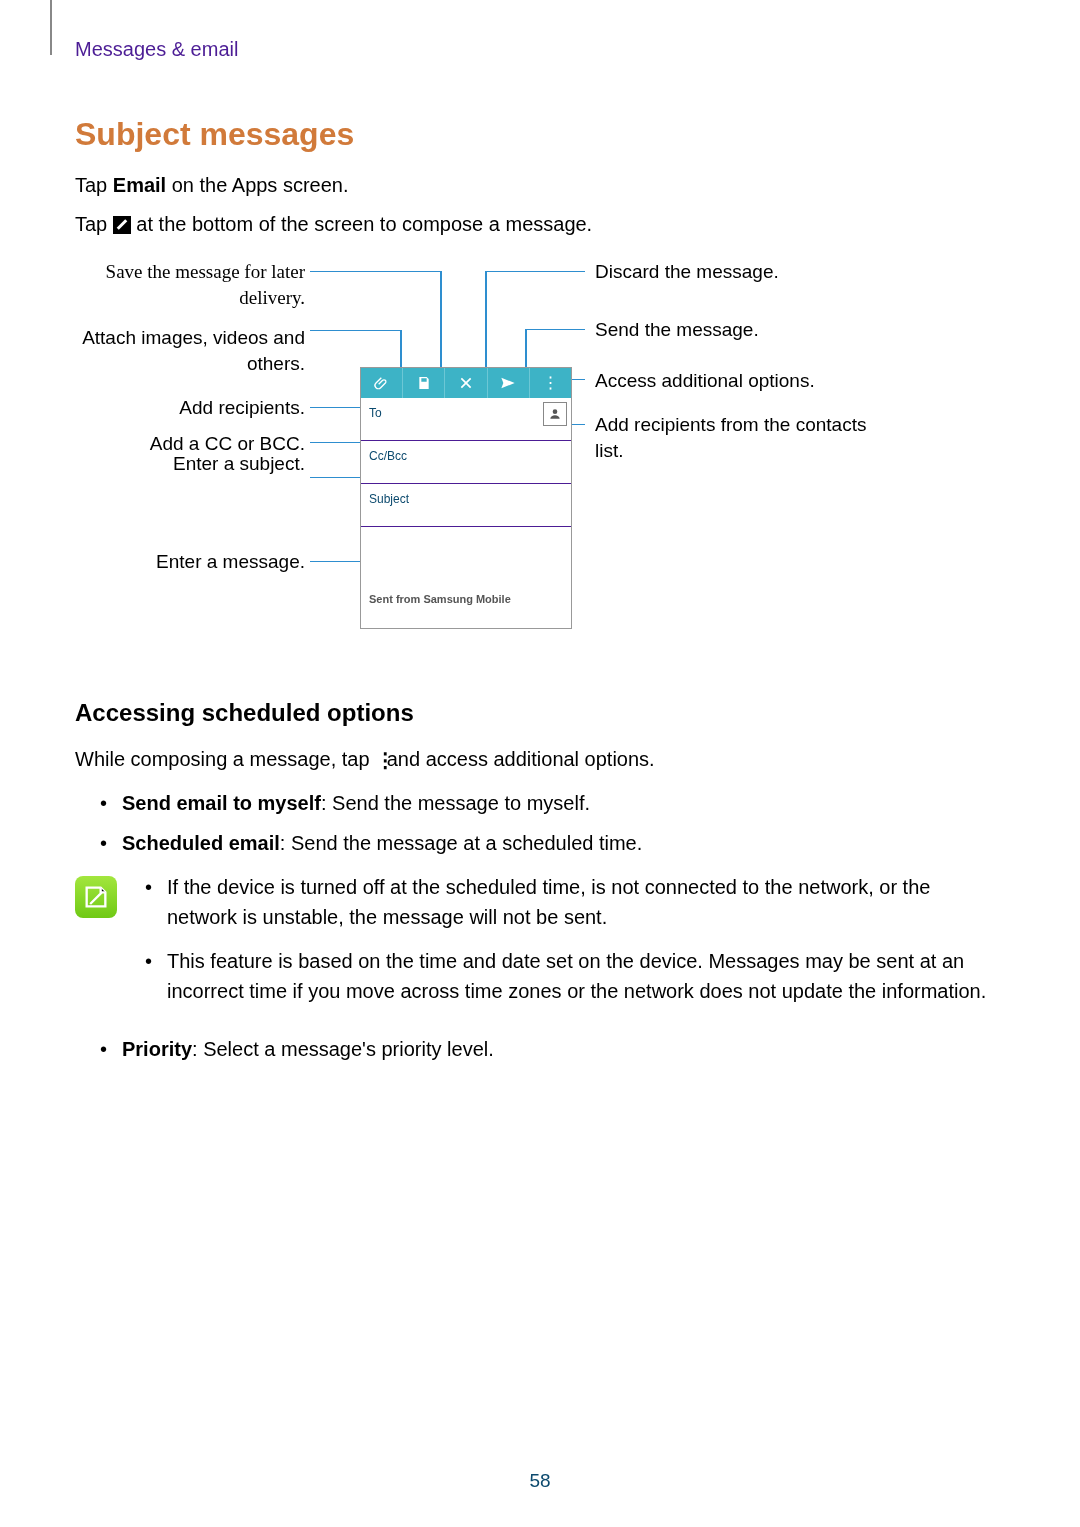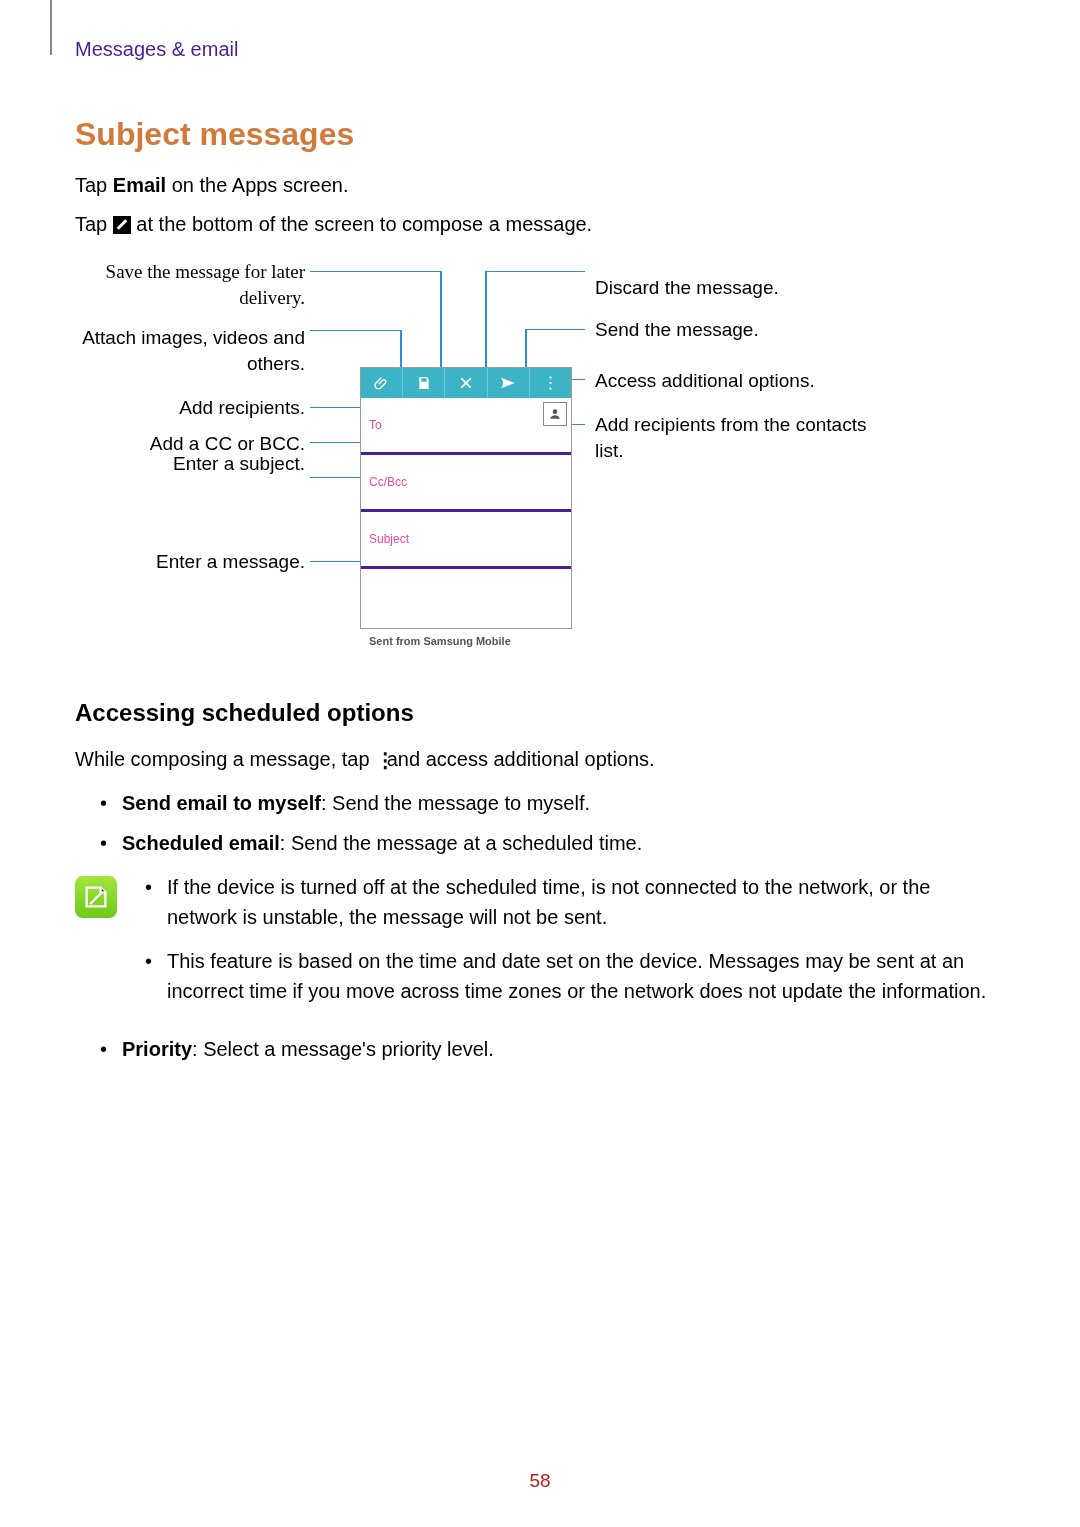--- a/index.html
+++ b/index.html
@@ -117,24 +117,24 @@
     border-right: 1px solid #6cc7d5;
     display: flex;
     align-items: center;
     justify-content: center;
   }
   .toolbar .tb:last-child { border-right: none; }
   .tb svg { width: 16px; height: 16px; }
   .tb .dots3 { color:#fff; font-size:16px; line-height:1; }
   .field {
     height: 30px;
-    border-bottom: 3px solid #4c1d95;
+    border-bottom: 1px solid #4c1d95;
     font-size: 12px;
-    color: #ec4899;
-    padding: 20px 8px 4px 8px;
+    color: #0c4a6e;
+    padding: 8px 8px 4px 8px;
     position: relative;
   }
   .contact-chip {
     position: absolute;
     right: 4px;
     top: 4px;
     width: 22px;
     height: 22px;
     border: 1px solid #888;
     background: #fff;
@@ -210,21 +210,21 @@
     left: 0;
     top: 0;
   }
   .page-num {
     position: absolute;
     bottom: 35px;
     width: 100%;
     text-align: center;
     font-size: 19px;
     left: 0;
-    color: #b91c1c;
+    color: #0c4a6e;
   }
 </style>
 </head>
 <body>
 
 <div class="page">
   <div class="side-rule"></div>
   <div class="header-text">Messages &amp; email</div>
 
   <h2 class="section">Subject messages</h2>
@@ -238,21 +238,21 @@
 
   <div class="diagram-wrap">
 
     <div class="label left" style="right:700px; top:0; width:230px;font-family:Liberation Serif, serif;">Save the message for later delivery.</div>
     <div class="label left" style="right:700px; top:66px; width:230px;">Attach images, videos and others.</div>
     <div class="label left" style="right:700px; top:136px; width:230px;">Add recipients.</div>
     <div class="label left" style="right:700px; top:172px; width:230px;">Add a CC or BCC.</div>
     <div class="label left" style="right:700px; top:192px; width:230px;">Enter a subject.</div>
     <div class="label left" style="right:700px; top:290px; width:230px;">Enter a message.</div>
 
-    <div class="label" style="left:520px; top:16px;">Discard the message.</div>
+    <div class="label" style="left:520px; top:0;">Discard the message.</div>
     <div class="label" style="left:520px; top:58px;">Send the message.</div>
     <div class="label" style="left:520px; top:109px;">Access additional options.</div>
     <div class="label" style="left:520px; top:153px; width:280px;">Add recipients from the contacts list.</div>
 
     <div class="callout" style="left:235px; top:12px; width:130px;"></div>
     <div class="callout-v" style="left:365px; top:12px; height:96px;"></div>
     <div class="callout" style="left:235px; top:71px; width:90px;"></div>
     <div class="callout-v" style="left:325px; top:71px; height:37px;"></div>
     <div class="callout" style="left:235px; top:148px; width:50px;"></div>
     <div class="callout" style="left:235px; top:183px; width:50px;"></div>

